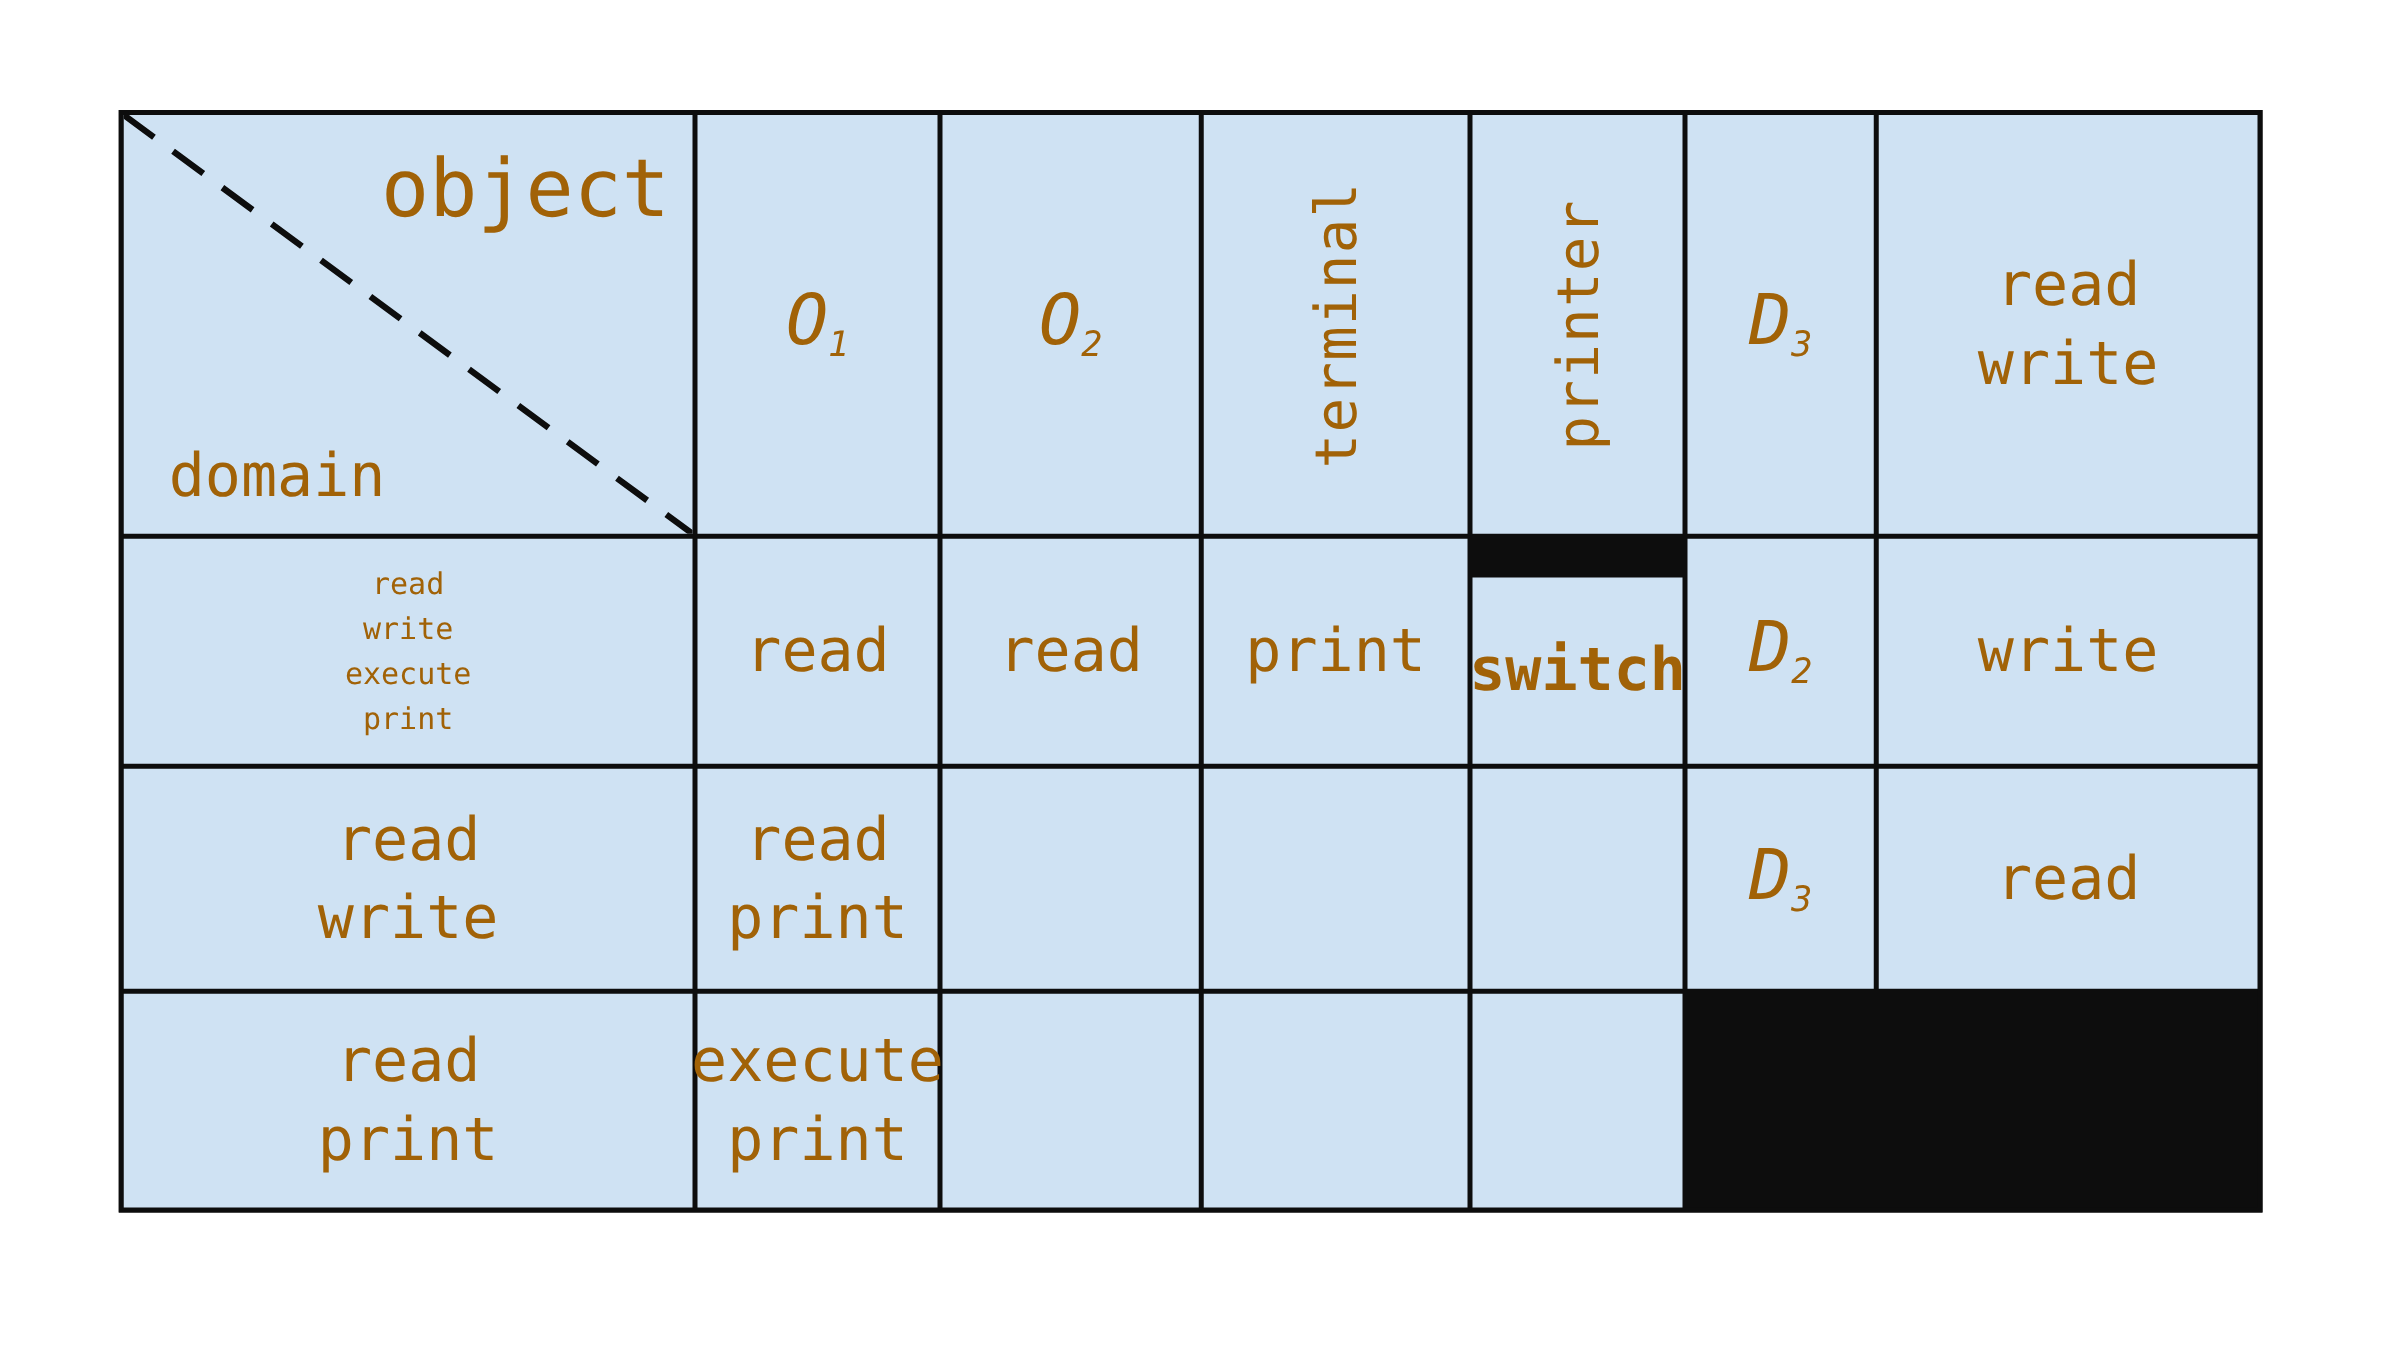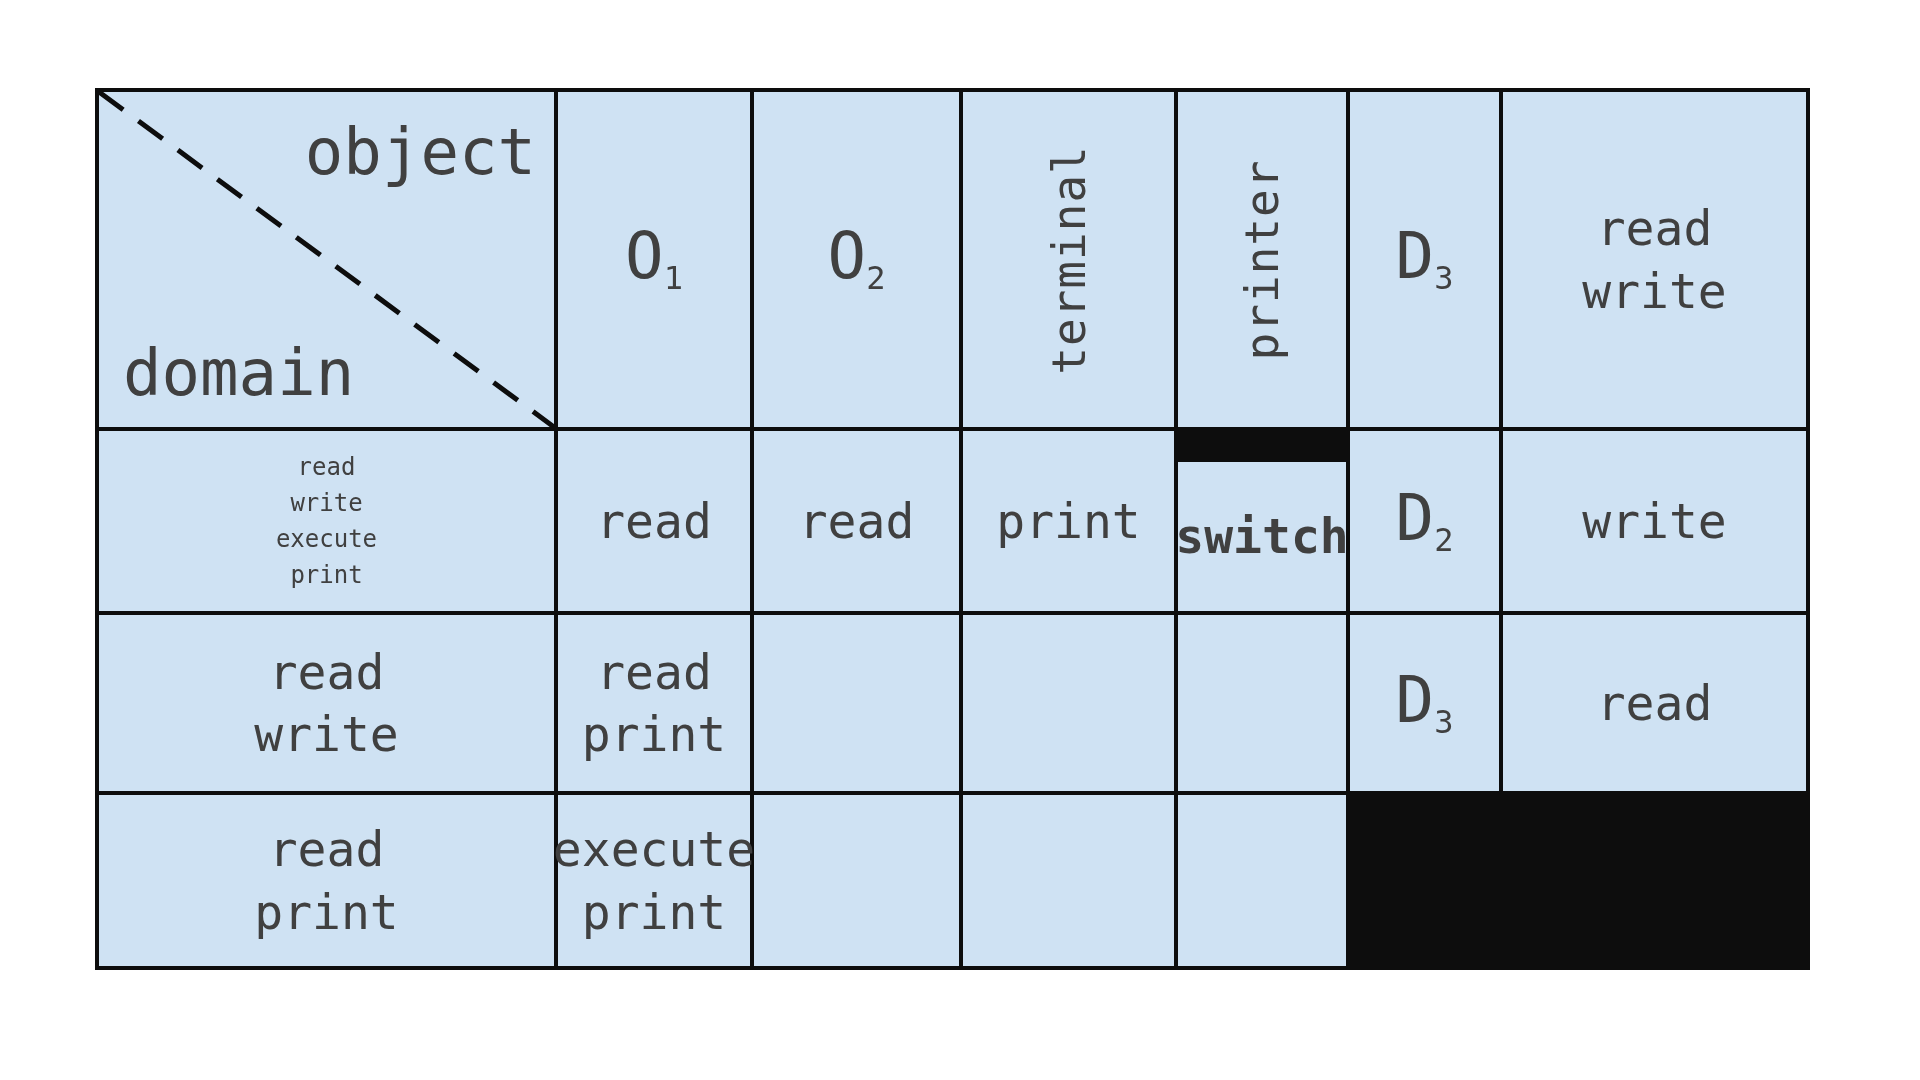--- a/index.html
+++ b/index.html
@@ -6,21 +6,21 @@
     margin: 0;
     padding: 0;
     background: #ffffff;
   }
   .stage {
     position: relative;
     width: 1920px;
     height: 1080px;
     background: #ffffff;
     font-family: "DejaVu Sans Mono", "Liberation Mono", monospace;
-    color: #404040;
+    color: #a16207;
     overflow: hidden;
   }
   .matrix {
     position: absolute;
     left: 95px;
     top: 88px;
     display: grid;
     grid-template-columns: 455px 192px 205px 211px 168px 149px 303px;
     grid-template-rows: 335px 180px 176px 171px;
     gap: 4px;
@@ -30,22 +30,23 @@
   .cell {
     background: #cfe2f3;
     display: flex;
     align-items: center;
     justify-content: center;
     text-align: center;
     white-space: pre-line;
     overflow: visible;
   }
   .head-label {
-    font-size: 64px;
+    font-size: 56px;
     line-height: 1;
+    font-style: italic;
   }
   .sub {
     font-size: 0.5em;
     vertical-align: -0.35em;
   }
   .vert {
     display: inline-block;
     transform: rotate(-90deg);
     font-size: 46px;
     white-space: nowrap;
@@ -81,22 +82,22 @@
   .corner-top {
     position: absolute;
     top: 28px;
     right: 18px;
     font-size: 64px;
     line-height: 1;
   }
   .corner-bottom {
     position: absolute;
     bottom: 22px;
-    left: 24px;
-    font-size: 64px;
+    left: 36px;
+    font-size: 48px;
     line-height: 1;
   }
 </style>
 </head>
 <body>
 
 <div class="stage">
   <div class="matrix">
 
     <div class="cell corner">

